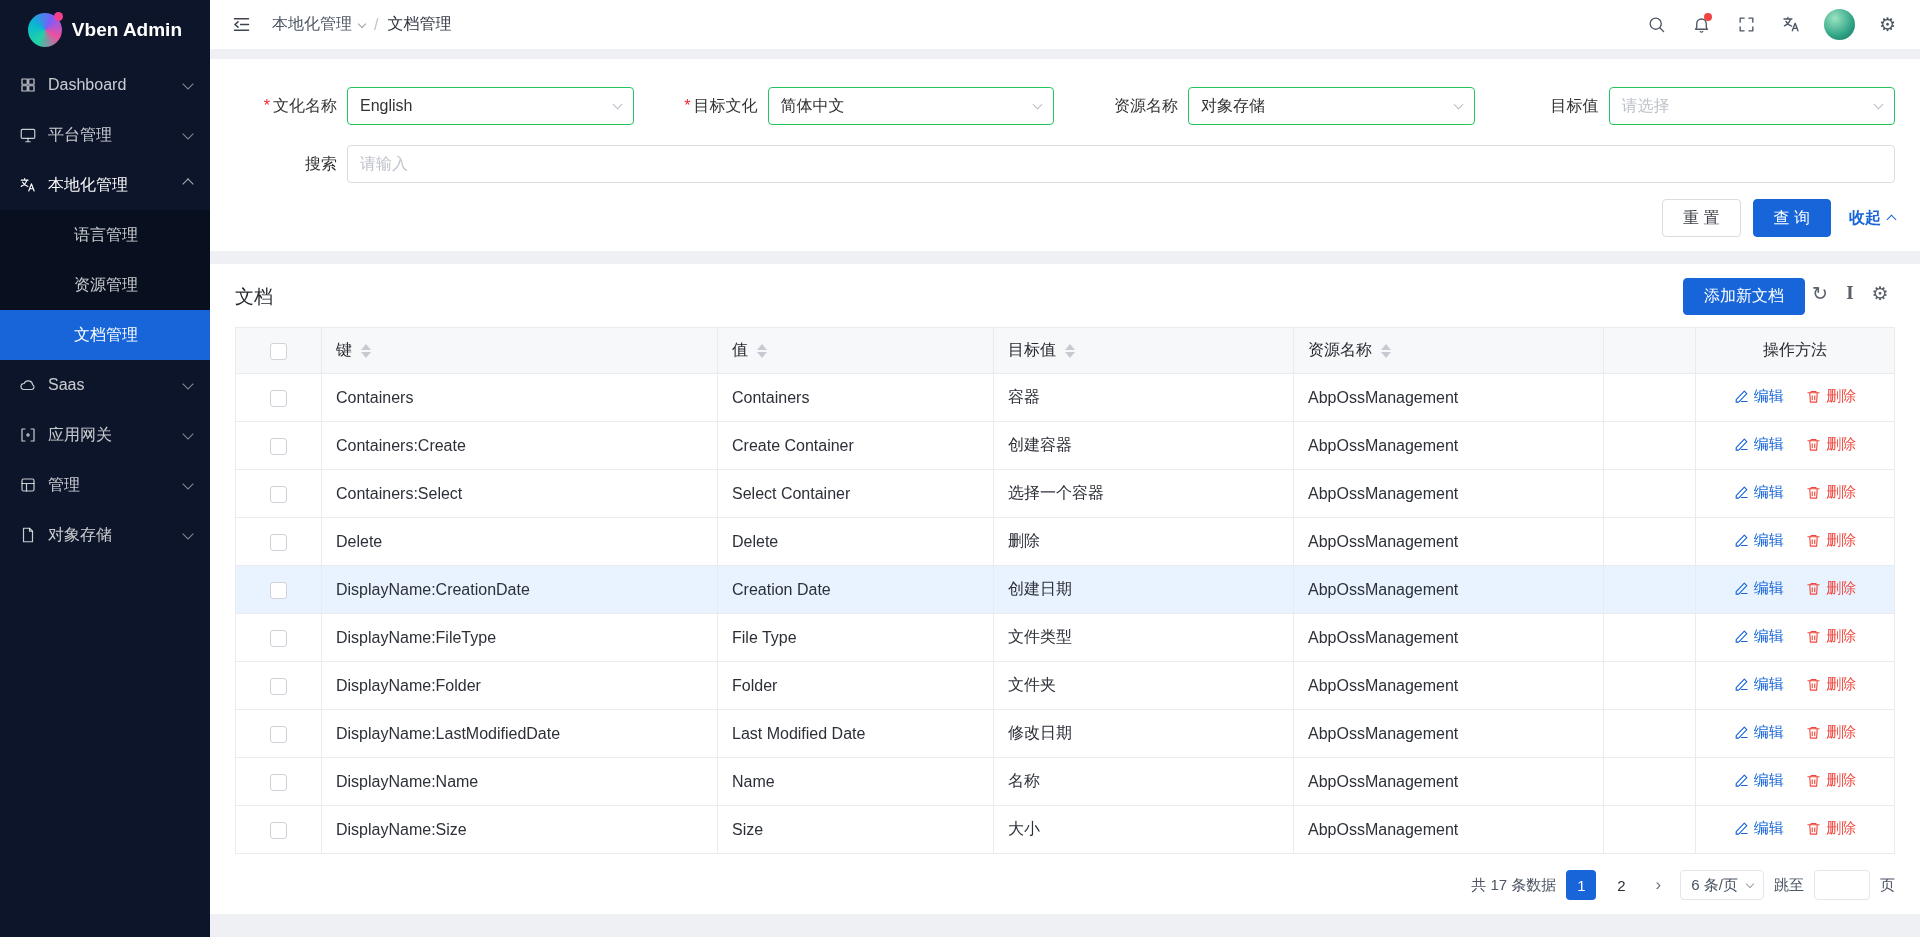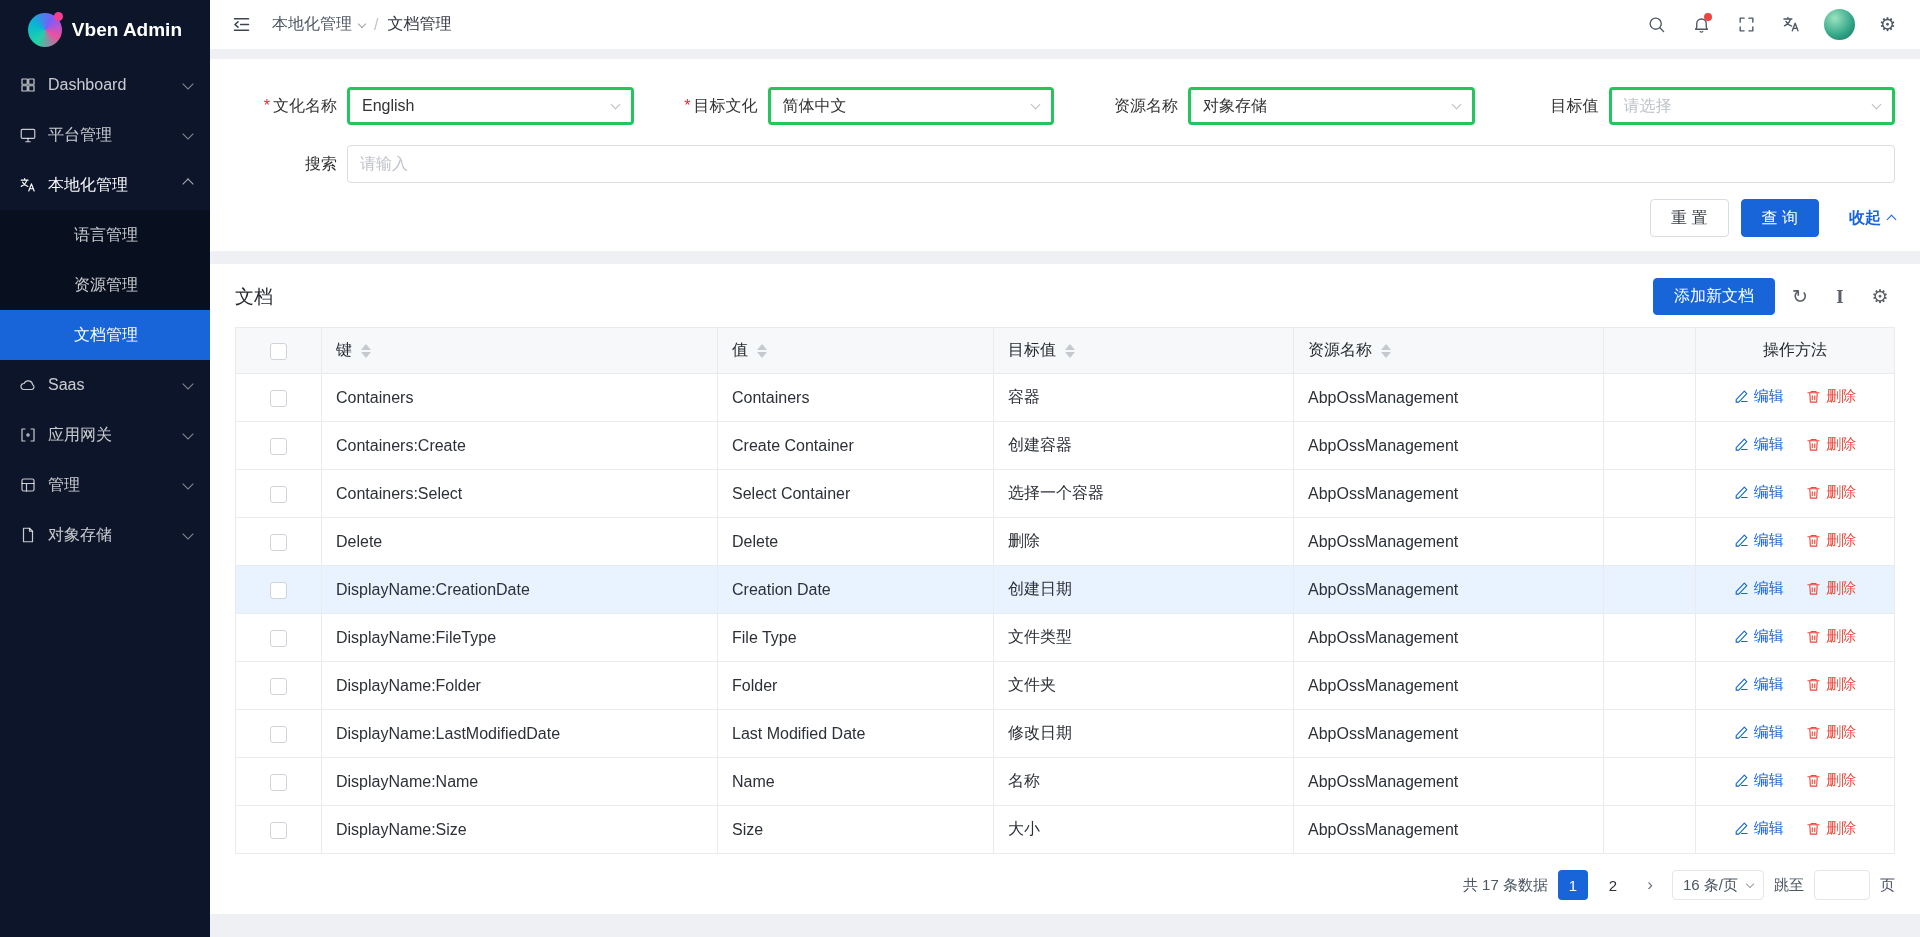--- a/index.html
+++ b/index.html
@@ -44,38 +44,38 @@
   .avatar{width:31px;height:31px;border-radius:50%;background:radial-gradient(circle at 35% 30%,#9be3c0,#2fa486 60%,#1d6f5c);cursor:pointer;margin:0 6px}
   .gear-glyph{font-size:19px;line-height:1}
 
   
   .content{flex:1;padding-top:10px;display:flex;flex-direction:column;gap:13px;overflow:hidden}
   .filter-card{background:#fff;padding:22px 25px 14px;flex:none}
   .filter-grid{display:grid;grid-template-columns:repeat(4,1fr);column-gap:22px}
   .field{display:flex;align-items:center;height:50px}
   .flabel{width:102px;text-align:right;margin-right:10px;color:#333;font-size:16px;white-space:nowrap;flex:none}
   .req{color:#f5222d;margin-right:3px}
-  .select{flex:1;height:38px;border:3px solid #22c55e;border-radius:4px;display:flex;align-items:center;padding:0 12px;background:#fff;cursor:pointer;min-width:0}
+  .select{flex:1;height:38px;border:1px solid #22c55e;border-radius:4px;display:flex;align-items:center;padding:0 12px;background:#fff;cursor:pointer;min-width:0}
   .sel-val{flex:1;color:#333;white-space:nowrap;overflow:hidden;text-overflow:ellipsis}
   .sel-val.placeholder{color:#bfc3cb}
   .select .caret{width:7px;height:7px;border-color:#b9bec7;margin-top:-3px}
   .search-row{display:flex;align-items:center;margin-top:14px}
   .txt{flex:1;height:38px;border:1px solid #d9dce1;border-radius:4px;padding:0 12px;font:inherit;color:#333;outline:none}
   .txt::placeholder{color:#bfc3cb}
   .filter-actions{display:flex;justify-content:flex-end;align-items:center;margin-top:16px;gap:12px}
   .btn{height:38px;padding:0 20px;border-radius:4px;font-size:16px;display:inline-flex;align-items:center;justify-content:center;cursor:pointer;border:1px solid #d9dce1;background:#fff;color:#3a3f45;font-family:inherit}
   .btn.primary{background:#1765d8;border-color:#1765d8;color:#fff}
-  .collapse-link{color:#1765d8;display:inline-flex;align-items:center;gap:7px;margin-left:18px;cursor:pointer;font-size:16px;font-weight:bold}
+  .collapse-link{color:#1765d8;display:inline-flex;align-items:center;gap:7px;margin-left:6px;cursor:pointer;font-size:16px;font-weight:bold}
   .collapse-link .caret{border-color:#1765d8;width:7px;height:7px;margin-top:3px}
 
   
   .table-card{background:#fff;padding:14px 25px;flex:none}
   .card-head{display:flex;align-items:center;margin-bottom:12px}
   .card-title{font-size:19px;color:#24292f}
-  .card-tools{margin-left:auto;display:flex;align-items:center;gap:10px}
+  .card-tools{margin-left:auto;display:flex;}
   .tool-icon{width:30px;height:30px;display:flex;align-items:center;justify-content:center;color:#596069;cursor:pointer;font-size:19px}
   .tool-icon.serif{font-family:"Liberation Serif","DejaVu Serif",serif;font-weight:600;font-size:19px}
   table.grid{width:100%;border-collapse:collapse;table-layout:fixed}
   .grid th,.grid td{border:1px solid #e9ebee;padding:0 14px;height:48px;font-size:16px;font-weight:normal;text-align:left;overflow:hidden;white-space:nowrap;text-overflow:ellipsis;color:#2c3038}
   .grid thead th{background:#f7f8fa;color:#24292f;height:46px}
   .c-check{text-align:center !important;padding:0 !important}
   .checkbox{display:inline-block;width:17px;height:17px;border:1px solid #cfd3da;border-radius:3px;background:#fff;vertical-align:middle;cursor:pointer}
   .th-flex{display:flex;align-items:center;gap:9px}
   .sorter{display:inline-flex;flex-direction:column;gap:2px;cursor:pointer}
   .tri{width:0;height:0;border-left:5px solid transparent;border-right:5px solid transparent}
@@ -602,21 +602,21 @@
             </tr>
           </tbody>
         </table>
 
         <div class="pager">
           <span class="total">共 17 条数据</span>
           <span class="page current">1</span>
           <span class="page">2</span>
           <span class="next">›</span>
           <span class="size-select">
-            <span>16 条/页</span>
+            <span>6 条/页</span>
             <span class="caret down"></span>
           </span>
           <span>跳至</span>
           <input class="jump-input" type="text" style="">
           <span>页</span>
         </div>
       </section>
 
     </div>
   </div>

